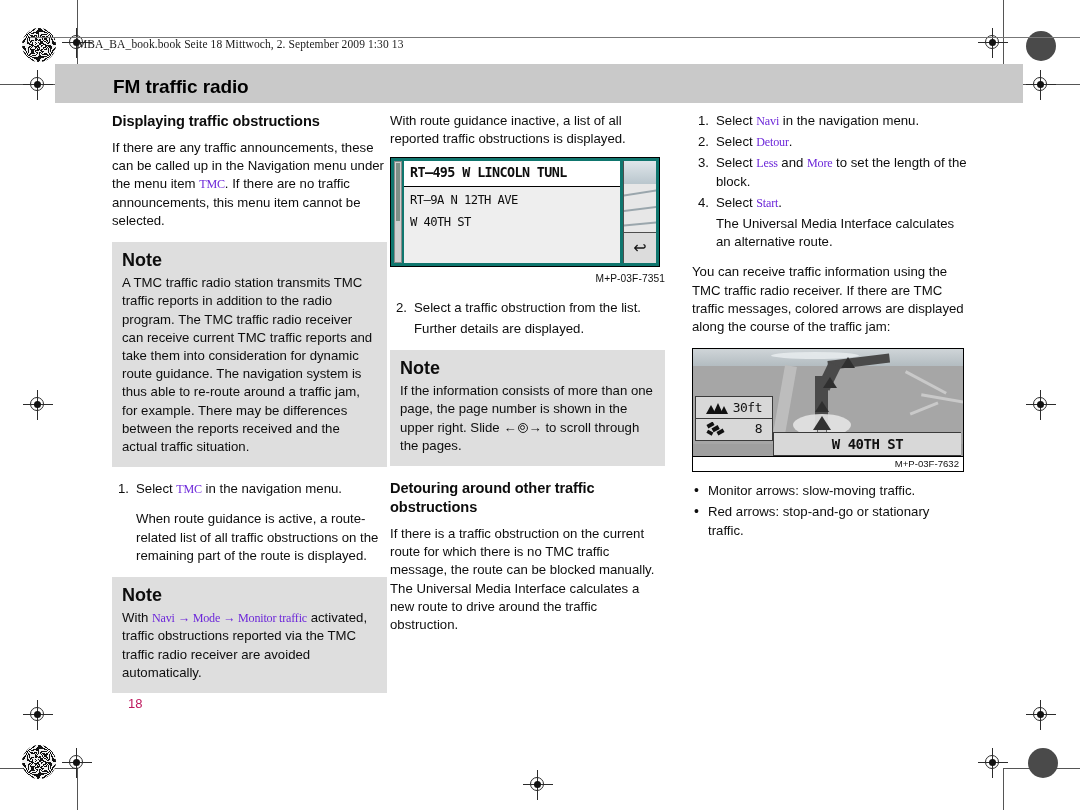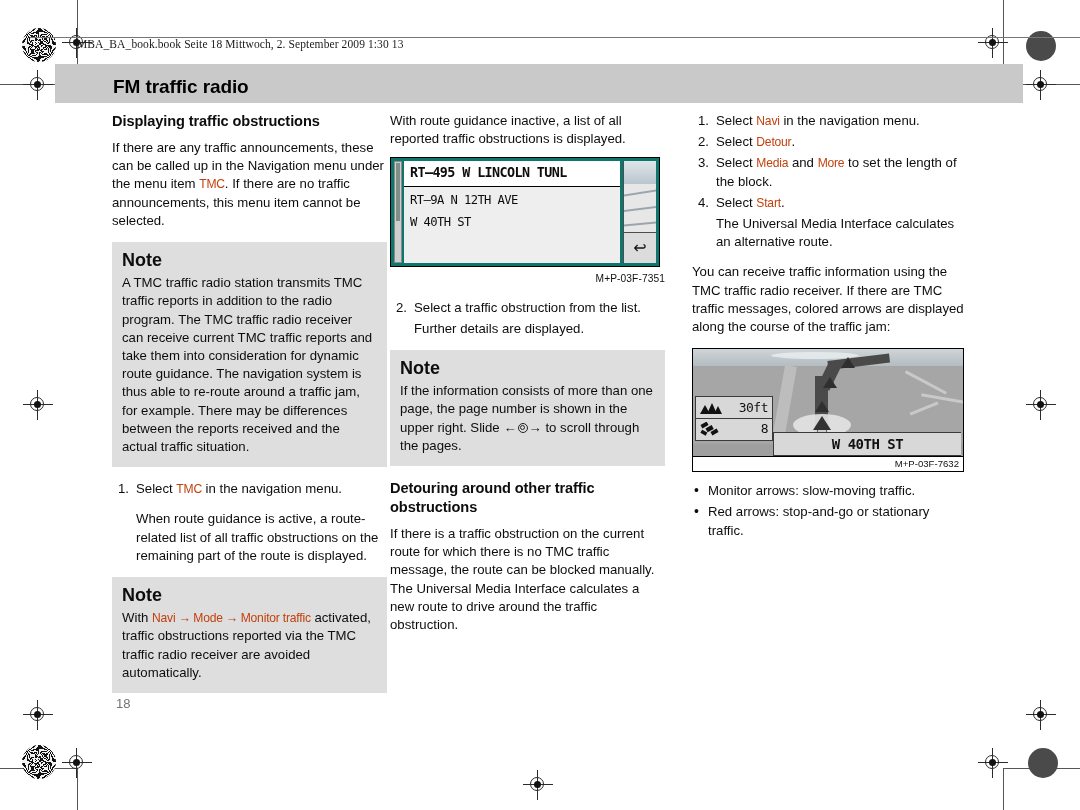--- a/index.html
+++ b/index.html
@@ -123,24 +123,24 @@
     margin: 0 0 8px 0;
     line-height: 19px;
     letter-spacing: -0.1px;
   }
   p.body {
     margin: 0 0 12px 0;
   }
   p.body.tight { margin-bottom: 9px; }
 
   .mono {
-    font-family: Liberation Sans, sans-serif;
+    font-family: Liberation Serif, serif;
     font-size: 12.1px;
     letter-spacing: -0.2px;
-    color: #c2410c;
+    color: #6d28d9;
   }
 
   
   .note {
     background: #dedede;
     padding: 9px 10px 11px 10px;
     margin: 2px 0 13px 0;
     box-sizing: border-box;
   }
   .note-title {
@@ -370,21 +370,21 @@
     width: 78px; height: 45px;
     background: #d8d8d8;
     border: 1.4px solid #3a3a3a;
     box-sizing: border-box;
   }
   .map-info-row {
     height: 21px;
     display: flex;
     align-items: center;
     box-sizing: border-box;
-    padding: 0 4px;
+    padding: 0 10px;
   }
   .map-info-row + .map-info-row { border-top: 1.2px solid #3a3a3a; }
   .map-info-val {
     margin-left: auto;
     font-family: "DejaVu Sans Mono", monospace;
     font-size: 13px;
     letter-spacing: -0.5px;
     color: #111;
   }
   .map-street {
@@ -435,23 +435,23 @@
     position: absolute;
     left: 1.6px; top: 1.6px;
     width: 3.2px; height: 3.2px;
     border: 1.2px solid #222;
     border-radius: 50%;
   }
 
   
   .page-num {
     position: absolute;
-    left: 116px; top: 696px;
+    left: 128px; top: 696px;
     font-size: 13px;
-    color: #737373;
+    color: #be185d;
   }
 </style>
 </head>
 <body>
 
 <div class="trim v" style="left:77px; top:0; height:84px;"></div>
 <div class="trim h" style="left:0; top:84px; width:78px;"></div>
 <div class="trim v" style="left:1003px; top:0; height:84px;"></div>
 <div class="trim h" style="left:1003px; top:84px; width:77px;"></div>
 <div class="trim h" style="left:0; top:768px; width:78px;"></div>
@@ -611,21 +611,21 @@
 <div class="col" id="col-right">
 
   <ol class="steps" style="margin-bottom:0;">
     <li>
       <span class="num">1.</span><span>Select </span><span class="mono">Navi</span><span> in the navigation menu.</span>
     </li>
     <li>
       <span class="num">2.</span><span>Select </span><span class="mono">Detour</span><span>.</span>
     </li>
     <li>
-      <span class="num">3.</span><span>Select </span><span class="mono">Media</span><span> and </span><span class="mono">More</span><span> to set the length of the block.</span>
+      <span class="num">3.</span><span>Select </span><span class="mono">Less</span><span> and </span><span class="mono">More</span><span> to set the length of the block.</span>
     </li>
     <li>
       <span class="num">4.</span><span>Select </span><span class="mono">Start</span><span>.</span>
     </li>
   </ol>
   <p class="sub-para">The Universal Media Interface calculates an alternative route.</p>
 
   <p class="body">You can receive traffic information using the TMC traffic radio receiver. If there are TMC traffic messages, colored arrows are displayed along the course of the traffic jam:</p>
 
   <div class="figure">

